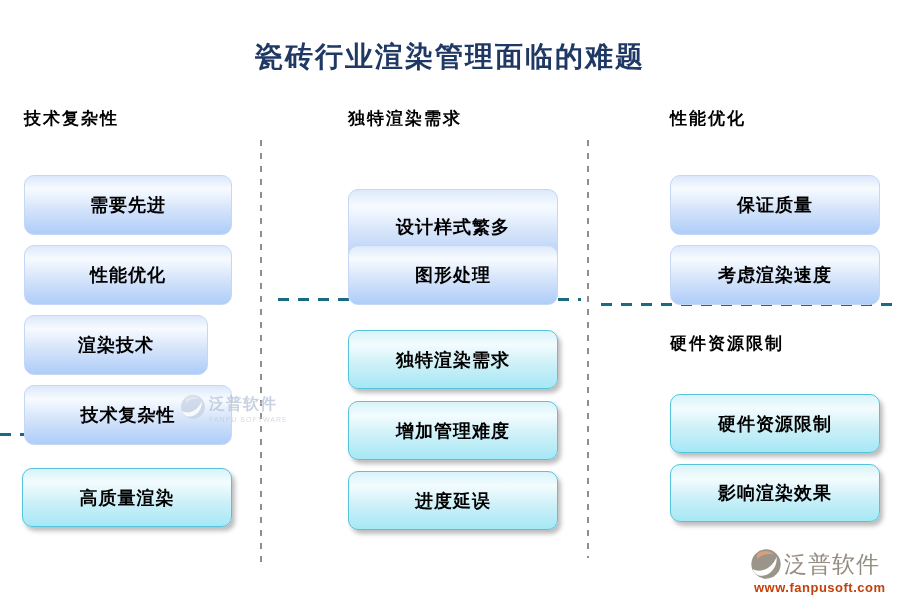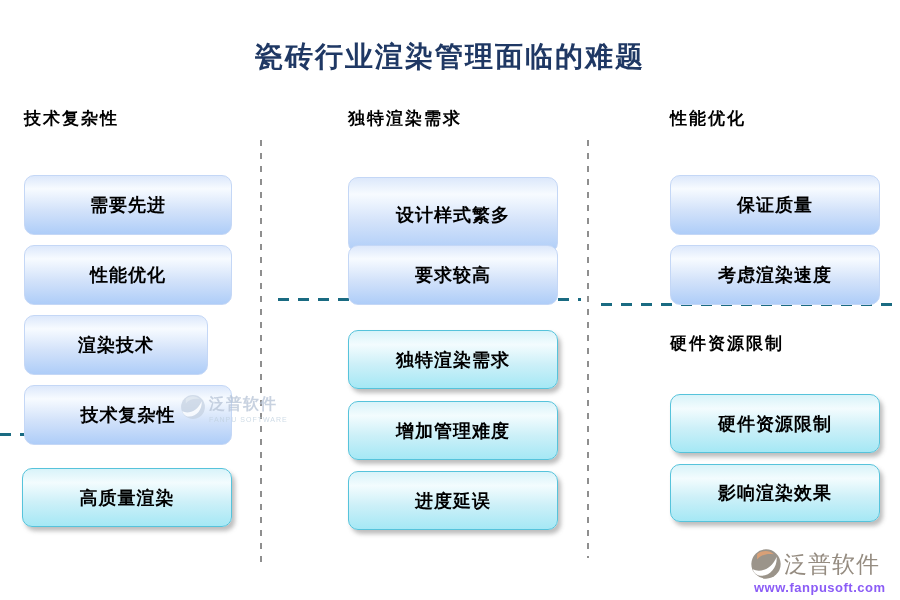--- a/index.html
+++ b/index.html
@@ -43,21 +43,21 @@
   .wm-center{
     position:absolute;left:180px;top:394px;display:flex;align-items:flex-start;
     gap:3px;opacity:0.75;pointer-events:none;
   }
   .wm-center .texts{display:flex;flex-direction:column;}
   .wm-center .brand{font-size:16px;font-weight:bold;color:#B6C3D6;letter-spacing:1px;}
   .wm-center .tagline{font-size:7px;color:#BFD0DE;letter-spacing:1px;margin-top:1px;}
   .wm-footer{position:absolute;left:750px;top:548px;width:145px;}
   .wm-footer .row{display:flex;align-items:center;gap:2px;}
   .wm-footer .brand{font-size:23px;color:#958C81;letter-spacing:1px;white-space:nowrap;}
-  .wm-footer .url{font-size:13px;font-weight:bold;color:#8b5cf6;letter-spacing:0.5px;margin-top:0px;margin-left:4px;white-space:nowrap;}
+  .wm-footer .url{font-size:13px;font-weight:bold;color:#c2410c;letter-spacing:0.5px;margin-top:0px;margin-left:4px;white-space:nowrap;}
 </style>
 </head>
 <body>
 
 <div class="page">
 
   <h1 class="title">瓷砖行业渲染管理面临的难题</h1>
 
   <div class="vdash" style="left:260px;top:140px;height:428px"></div>
   <div class="vdash" style="left:587px;top:140px;height:418px"></div>
@@ -67,22 +67,22 @@
   <div class="hdash" style="left:601px;top:303px;width:299px"></div>
 
   <div class="col-header" style="left:24px;top:108px;width:208px">技术复杂性</div>
   <div class="box blue" style="left:24px;top:159px;width:208px;height:60px">需要先进</div>
   <div class="box blue" style="left:24px;top:229px;width:208px;height:60px">性能优化</div>
   <div class="box blue" style="left:24px;top:299px;width:184px;height:60px">渲染技术</div>
   <div class="box blue" style="left:24px;top:369px;width:208px;height:60px">技术复杂性</div>
   <div class="box cyan" style="left:22px;top:452px;width:210px;height:59px">高质量渲染</div>
 
   <div class="col-header" style="left:348px;top:108px;width:210px">独特渲染需求</div>
-  <div class="box blue" style="left:348px;top:161px;width:210px;height:76px">设计样式繁多</div>
-  <div class="box blue" style="left:348px;top:229px;width:210px;height:60px">要求较高</div>
+  <div class="box blue" style="left:348px;top:173px;width:210px;height:76px">设计样式繁多</div>
+  <div class="box blue" style="left:348px;top:229px;width:210px;height:60px">图形处理</div>
   <div class="box cyan" style="left:348px;top:314px;width:210px;height:59px">独特渲染需求</div>
   <div class="box cyan" style="left:348px;top:385px;width:210px;height:59px">增加管理难度</div>
   <div class="box cyan" style="left:348px;top:455px;width:210px;height:59px">进度延误</div>
 
   <div class="col-header" style="left:670px;top:108px;width:210px">性能优化</div>
   <div class="box blue" style="left:670px;top:159px;width:210px;height:60px">保证质量</div>
   <div class="box blue" style="left:670px;top:229px;width:210px;height:60px">考虑渲染速度</div>
   <div class="col-header" style="left:670px;top:333px;width:210px">硬件资源限制</div>
   <div class="box cyan" style="left:670px;top:378px;width:210px;height:59px">硬件资源限制</div>
   <div class="box cyan" style="left:670px;top:448px;width:210px;height:58px">影响渲染效果</div>

